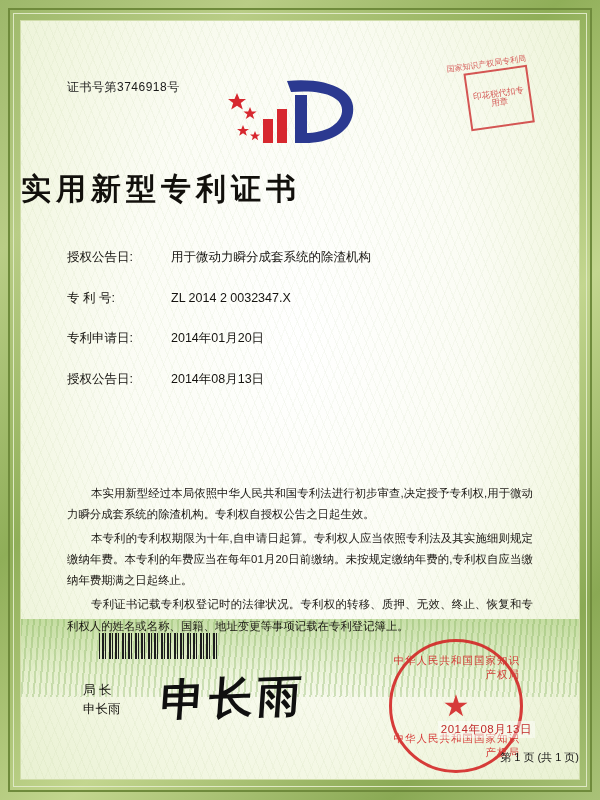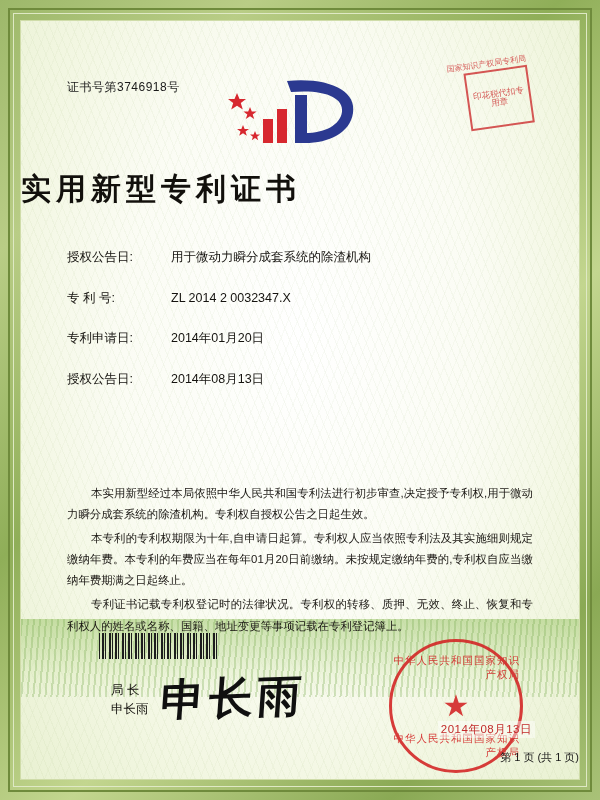--- a/index.html
+++ b/index.html
@@ -185,21 +185,20 @@
       #1d1d1d 10px 12px, transparent 12px 13px);
   }
 
   .director-block {
     position: absolute;
     left: 62px;
     top: 660px;
     font-size: 12.5px;
     color: #15130f;
     line-height: 1.55;
-    margin-left: 28px;
   }
 
   .signature {
     position: absolute;
     left: 140px;
     top: 648px;
     font-family: "DejaVu Serif", "Liberation Serif", serif;
     font-size: 44px;
     color: #101010;
     letter-spacing: 4px;

